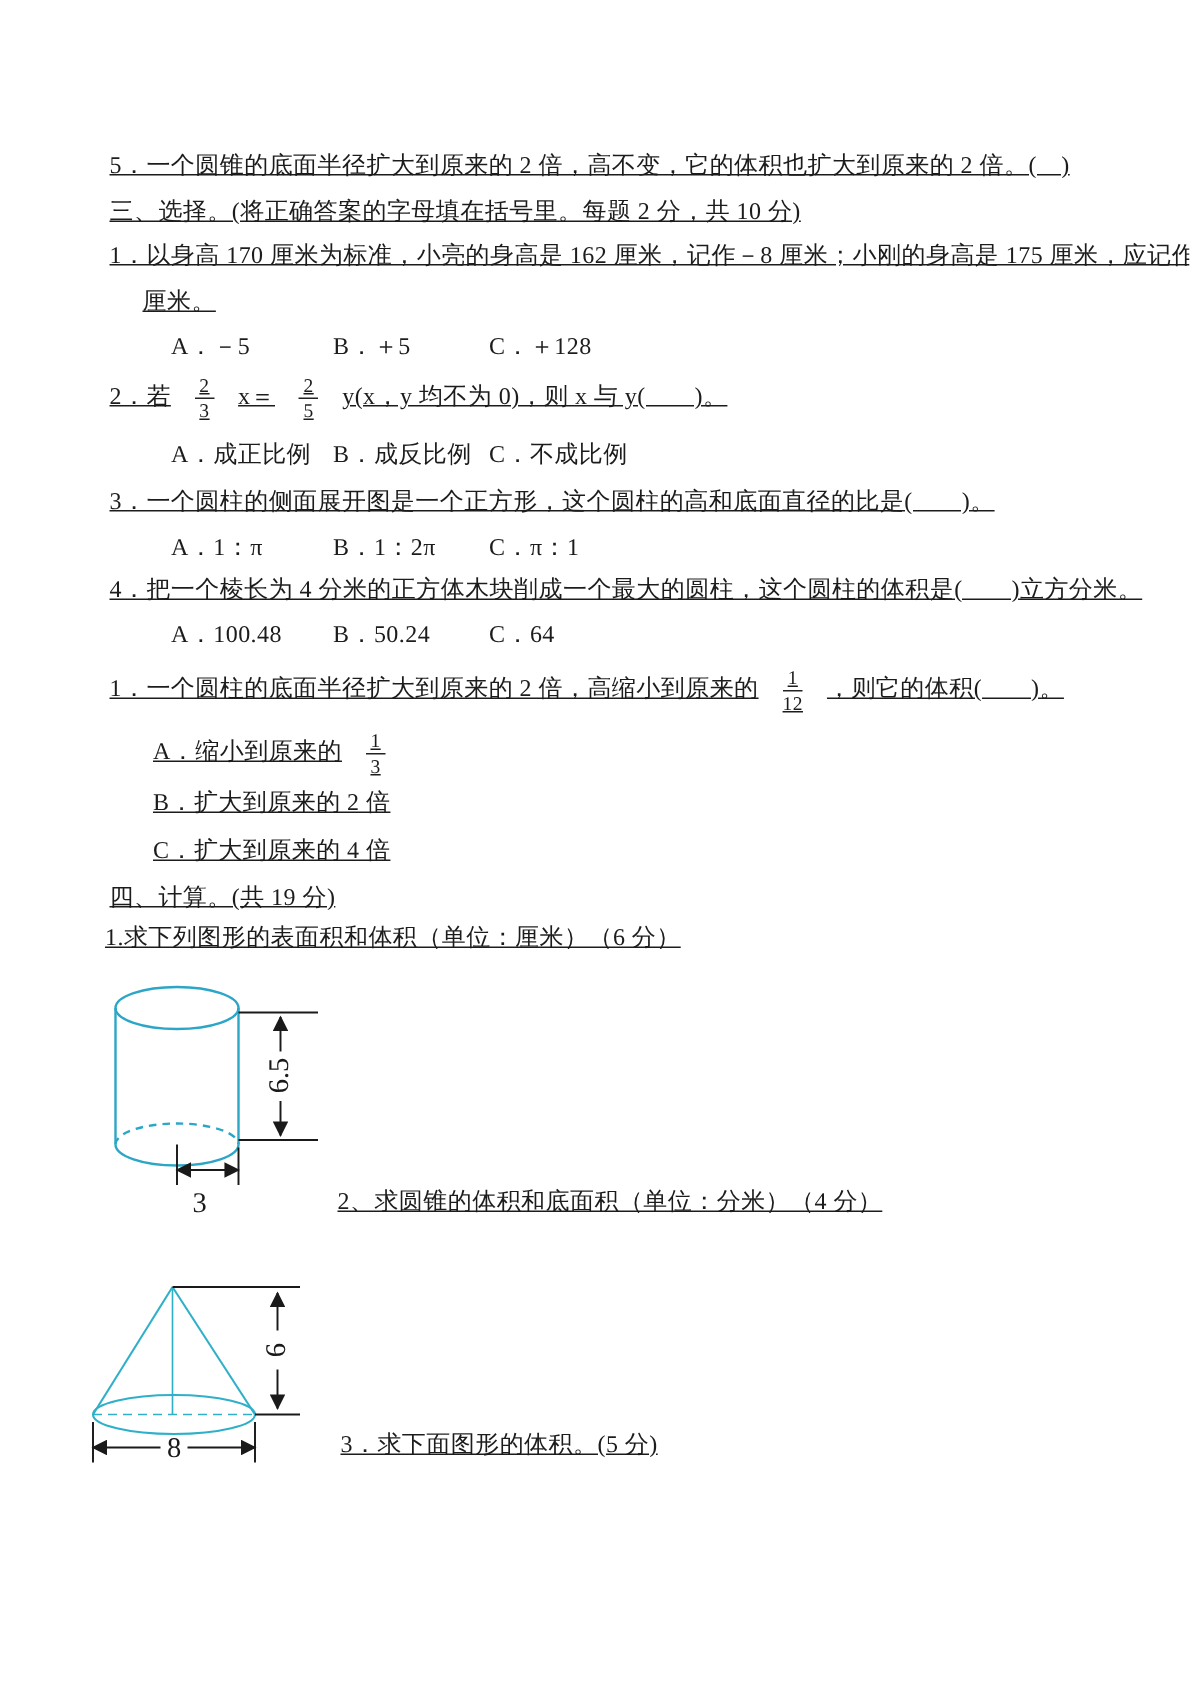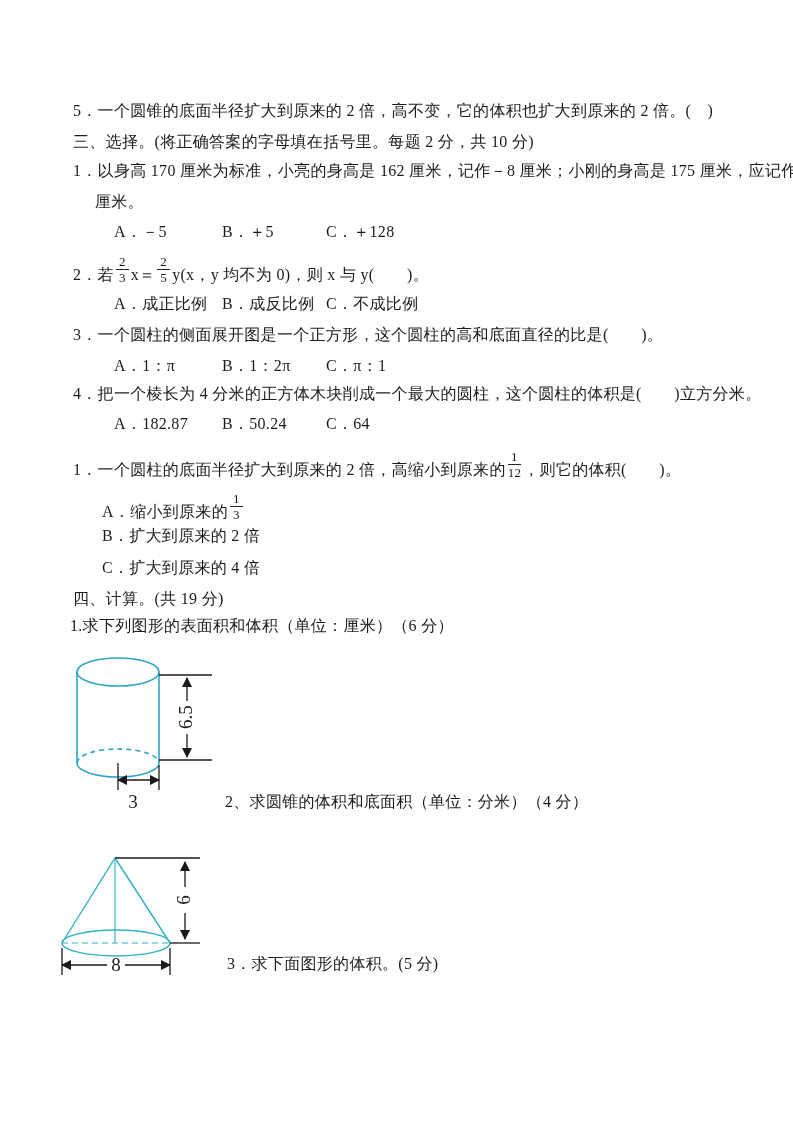--- a/index.html
+++ b/index.html
@@ -1,25 +1,25 @@
 <!DOCTYPE html>
 <html><head>
 <meta charset="utf-8">
 <style>
   html,body { margin:0; padding:0; background:#ffffff; }
   .page {
     position:relative; width:793px; height:1122px; background:#ffffff;
     font-family:"Liberation Serif","DejaVu Serif",serif;
     color:#1c1c1c; font-size:16px; overflow:hidden;
   }
-  .line { position:absolute; white-space:nowrap; letter-spacing:0.3px; line-height:1.25; }
+  .line { position:absolute; white-space:nowrap; letter-spacing:0.3px; line-height:1.25;text-decoration:underline; }
   .opts .opt { display:inline-block; }
   .wa { width:108px;margin-left:12px; }
   .wb { width:104px; }
-  .fracline { display:flex; align-items:flex-end; height:40px; }
+  .fracline { display:flex; align-items:center; height:40px;gap:14px; }
   .frac {
     display:inline-flex; flex-direction:column; align-items:center;
     line-height:1.05; font-size:13px; margin:0 2px; vertical-align:middle;
   }
   .frac .num { border-bottom:1px solid #222; padding:0 3px 1px; }
   .frac .den { padding-top:1px; }
   .fig { position:absolute; }
   .fig text { font-family:"Liberation Serif","DejaVu Serif",serif; fill:#1a1a1a; }
 </style>
 </head>
@@ -54,21 +54,21 @@
     <span class="opt wa">A．成正比例</span><span class="opt wb">B．成反比例</span><span class="opt">C．不成比例</span>
   </div>
 
   <div class="line" style="top:325px;left:73px">3．一个圆柱的侧面展开图是一个正方形，这个圆柱的高和底面直径的比是(　　)。</div>
   <div class="line opts" style="top:356px;left:102px">
     <span class="opt wa">A．1：π</span><span class="opt wb">B．1：2π</span><span class="opt">C．π：1</span>
   </div>
 
   <div class="line" style="top:384px;left:73px">4．把一个棱长为 4 分米的正方体木块削成一个最大的圆柱，这个圆柱的体积是(　　)立方分米。</div>
   <div class="line opts" style="top:414px;left:102px">
-    <span class="opt wa">A．182.87</span><span class="opt wb">B．50.24</span><span class="opt">C．64</span>
+    <span class="opt wa">A．100.48</span><span class="opt wb">B．50.24</span><span class="opt">C．64</span>
   </div>
 
   <div class="line fracline" style="top:440px;left:73px">
     <span>1．一个圆柱的底面半径扩大到原来的 2 倍，高缩小到原来的</span>
     <span class="frac">
       <span class="num">1</span>
       <span class="den">12</span>
     </span>
     <span>，则它的体积(　　)。</span>
   </div>

